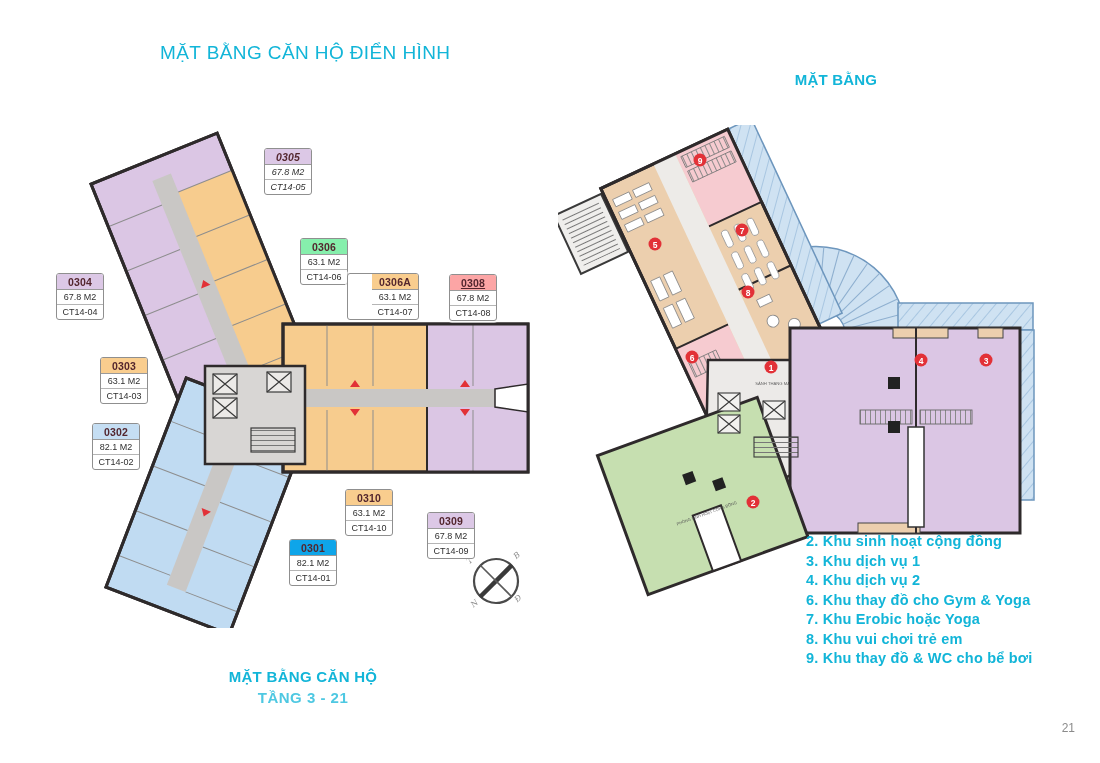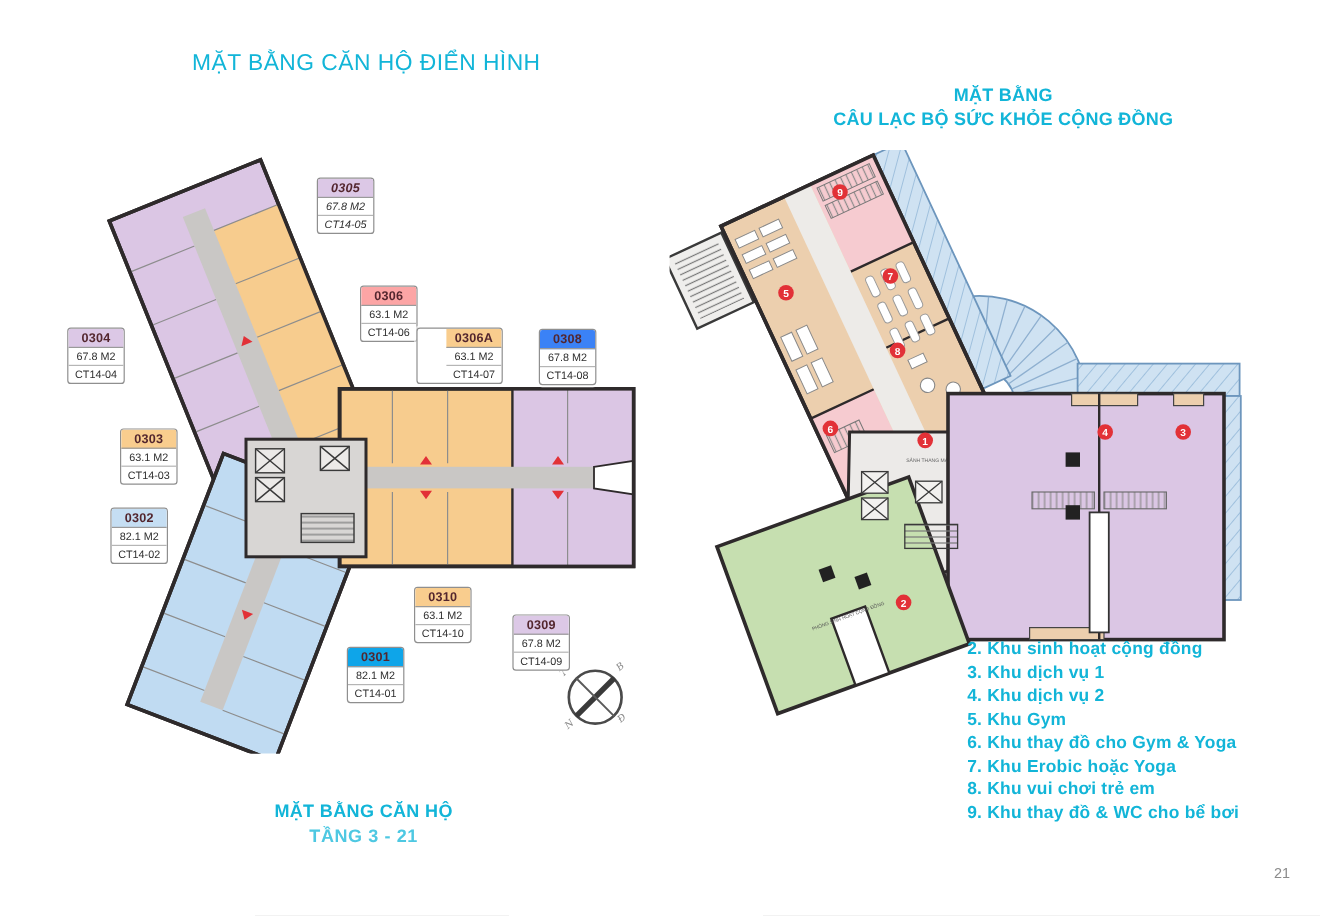--- a/index.html
+++ b/index.html
@@ -53,21 +53,20 @@
   }
 </style>
 </head>
 <body>
 
 <div class="page" style="--teal: #12b5d8; --teal-light: #4ec8e2; --purple: #dbc6e4; --orange: #f7cc8e; --blue: #c0dbf2; --pink: #f6cbd0; --tan: #eccfae; --green: #c6dfb0; --pool: #cfe2f2; --corr: #c9c7c5; --red: #e23137; --maroon: #53262e; --wall: #2e2a2b;">
 
   <div class="abs main-title">MẶT BẰNG CĂN HỘ ĐIỂN HÌNH</div>
   <div class="abs right-title">
     <div>MẶT BẰNG</div>
-    <div>CÂU LẠC BỘ SỨC KHỎE CỘNG ĐỒNG</div>
   </div>
 
   <svg class="plan-svg" style="left:55px;top:128px" width="495" height="500" viewBox="0 0 495 500">
     <defs>
       <pattern id="st" width="5" height="5" patternUnits="userSpaceOnUse">
         <path d="M0 2.5 H5" stroke="#777" stroke-width="1"></path>
       </pattern>
     </defs>
 
     <g transform="translate(195,268) rotate(-22)">
@@ -230,31 +229,31 @@
         <div class="hd" style="background: rgb(220, 200, 230);">0305</div>
         <div class="rw">67.8 M2</div>
         <div class="rw">CT14-05</div>
       </div>
       <div class="unit-label" style="left: 56px; top: 273px;">
         <div class="hd" style="background: rgb(220, 200, 230);">0304</div>
         <div class="rw">67.8 M2</div>
         <div class="rw">CT14-04</div>
       </div>
       <div class="unit-label" style="left: 300px; top: 238px;">
-        <div class="hd" style="background: #fca5a5;">0306</div>
+        <div class="hd" style="background: #86efac;">0306</div>
         <div class="rw">63.1 M2</div>
         <div class="rw">CT14-06</div>
       </div>
       <div class="unit-label" style="left: 347px; top: 273px; padding-left: 24px;">
         <div class="hd" style="background: rgb(249, 205, 142);">0306A</div>
         <div class="rw">63.1 M2</div>
         <div class="rw">CT14-07</div>
       </div>
       <div class="unit-label" style="left: 449px; top: 274px;">
-        <div class="hd" style="background: #3b82f6;">0308</div>
+        <div class="hd" style="background: #fca5a5; text-decoration: underline;">0308</div>
         <div class="rw">67.8 M2</div>
         <div class="rw">CT14-08</div>
       </div>
       <div class="unit-label" style="left: 100px; top: 357px; text-align: center;">
         <div class="hd" style="background: rgb(249, 205, 142);">0303</div>
         <div class="rw">63.1 M2</div>
         <div class="rw">CT14-03</div>
       </div>
       <div class="unit-label" style="left: 92px; top: 423px;">
         <div class="hd" style="background: rgb(197, 222, 243);">0302</div>
@@ -306,21 +305,20 @@
 
   <div class="abs caption">
     <div class="l1">MẶT BẰNG CĂN HỘ</div>
     <div class="l2">TẦNG 3 - 21</div>
   </div>
 
   <div class="abs legend" id="legend">
       <div class="legend-item">2. Khu sinh hoạt cộng đồng</div>
       <div class="legend-item">3. Khu dịch vụ 1</div>
       <div class="legend-item">4. Khu dịch vụ 2</div>
-      <div class="legend-item">5. Khu Gym</div>
       <div class="legend-item">6. Khu thay đồ cho Gym &amp; Yoga</div>
       <div class="legend-item">7. Khu Erobic hoặc Yoga</div>
       <div class="legend-item">8. Khu vui chơi trẻ em</div>
       <div class="legend-item">9. Khu thay đồ &amp; WC cho bể bơi</div>
     </div>
 
   <div class="abs page-num">21</div>
 
 </div>
 

